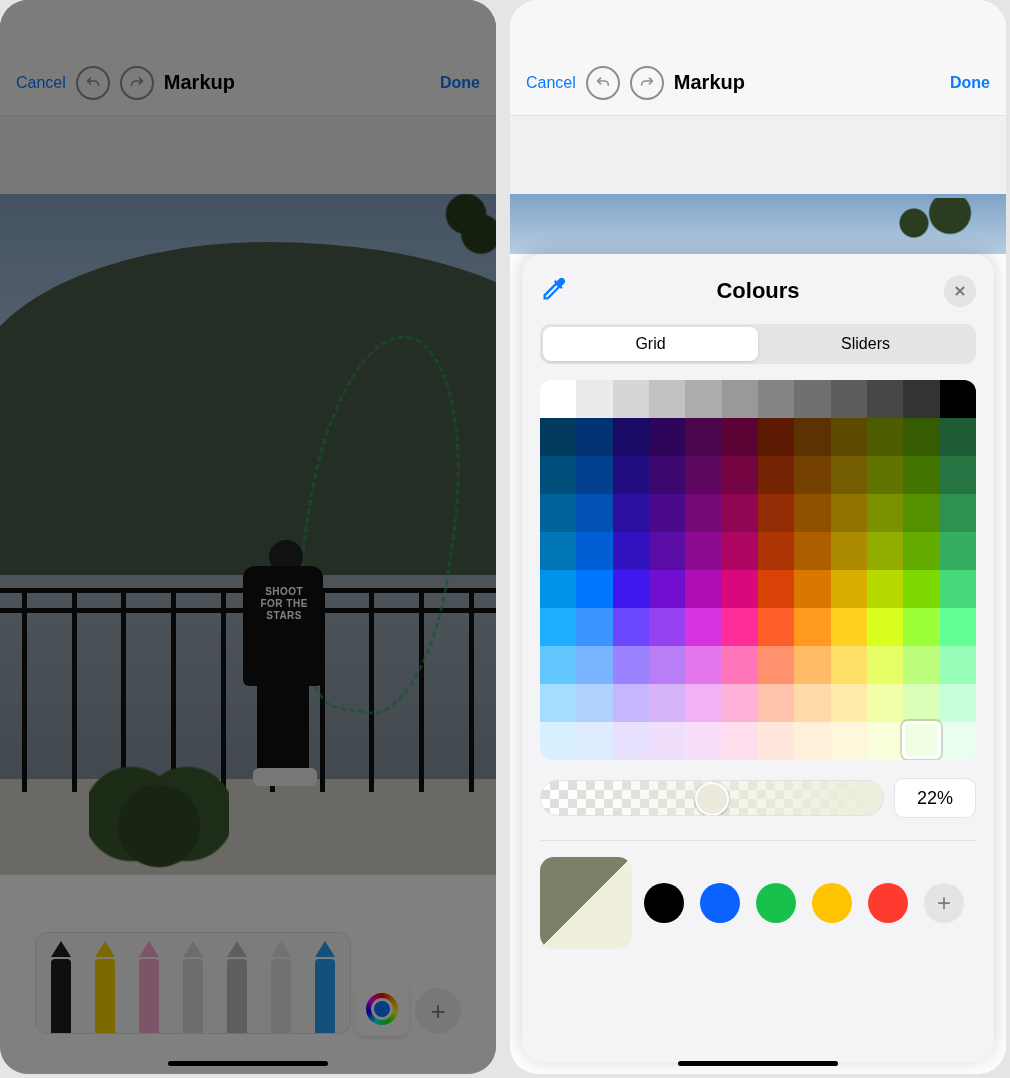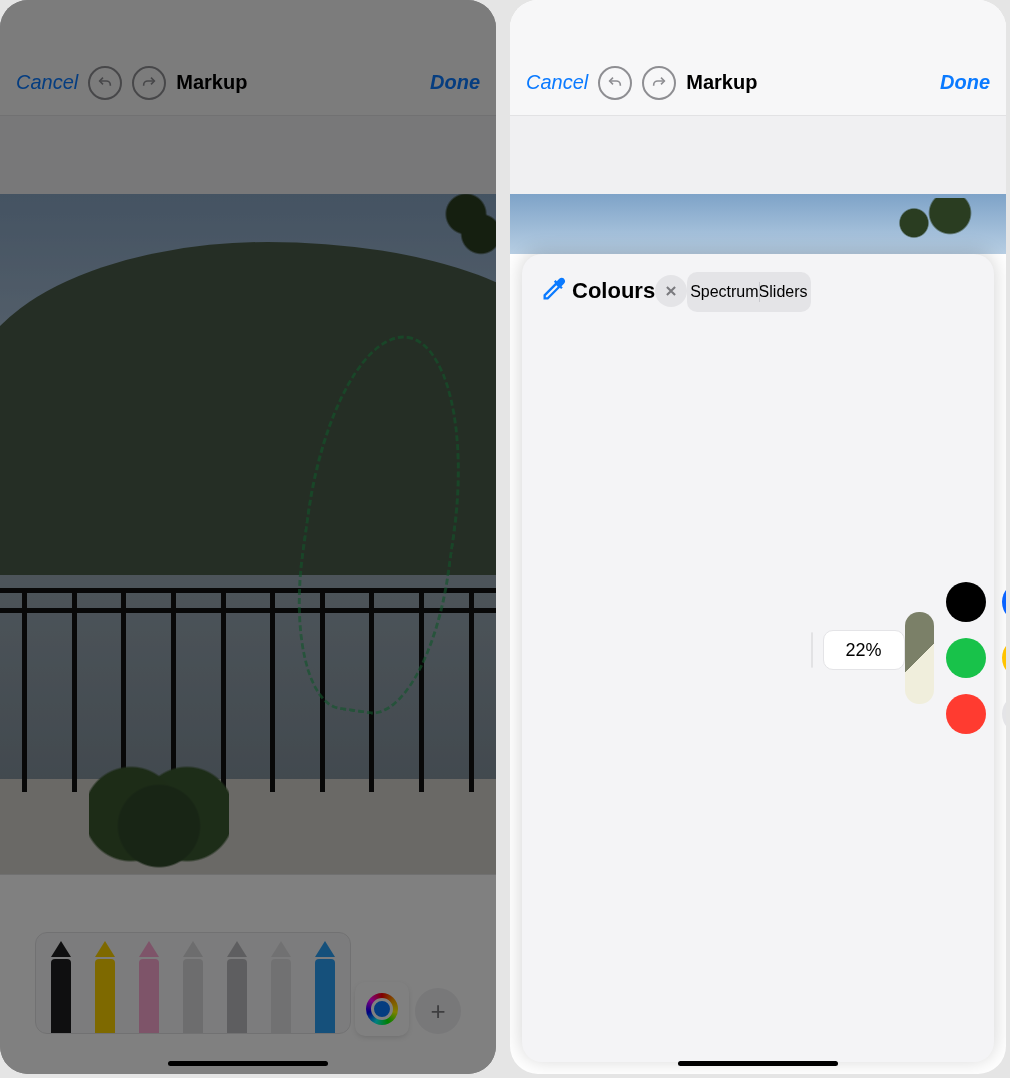--- a/index.html
+++ b/index.html
@@ -3,21 +3,21 @@
 <meta charset="utf-8">
 <style>
   * { box-sizing: border-box; margin: 0; padding: 0; }
   html, body { width: 1010px; height: 1078px; font-family: -apple-system, "Helvetica Neue", Arial, sans-serif; background:#e8e8e8; }
   .wrap { display:flex; gap:14px; padding:0; width:1010px; height:1078px; background:#e5e5e5; }
   .screen { width:496px; height:1074px; border-radius:28px; overflow:hidden; position:relative; background:#fff; }
   .screen.left { filter: brightness(0.5); }
   
   .navbar { height:116px; display:flex; align-items:center; justify-content:space-between; padding:50px 16px 0 16px; background:#f7f7f8; border-bottom:1px solid #e2e2e4; }
   .nav-left { display:flex; align-items:center; gap:10px; }
-  .nav-btn { color:#0a7aff; font-size:20px; background:none; border:none; cursor:pointer;font-style:italic; }
+  .nav-btn { color:#0a7aff; font-size:16px; background:none; border:none; cursor:pointer; }
   .nav-title { font-size:20px; font-weight:600; color:#000; }
   .circ { width:34px; height:34px; border:2px solid #8e8e92; border-radius:50%; display:flex; align-items:center; justify-content:center; color:#8e8e92; font-size:18px; background:none; cursor:pointer; }
   .spacer-bar { height:78px; background:#f0f0f2; }
   
   .photo-canvas { position:relative; height:680px; background:#9ab; overflow:hidden; }
   .sky { position:absolute; inset:0; height:45%; background:linear-gradient(#89a6c4,#c7d7e5); }
   .hill { position:absolute; bottom:38%; left:-6%; width:120%; height:55%; background:#4a5c4a; border-radius:50% 50% 0 0 / 40% 30% 0 0; }
   .water { position:absolute; bottom:0; left:0; right:0; height:44%; background:linear-gradient(#9aa9b4,#7a8893); }
   .floor { position:absolute; bottom:0; left:0; right:0; height:14%; background:#d4d2cc; }
   .rail { position:absolute; bottom:12%; left:0; right:0; height:30%; }
@@ -41,21 +41,21 @@
   .tool { width:42px; height:96px; display:flex; align-items:flex-end; justify-content:center; cursor:pointer; position:relative; }
   .pen-body { width:20px; border-radius:4px 4px 0 0; }
   .color-btn { width:50px; height:50px; background:#fff; border-radius:8px; display:flex; align-items:center; justify-content:center; margin-left:6px; box-shadow:0 0 0 2px #fff, 0 2px 6px rgba(0,0,0,.2); cursor:pointer; }
   .color-ring { width:32px; height:32px; border-radius:50%; background:conic-gradient(red,orange,yellow,lime,cyan,blue,magenta,red); display:flex; align-items:center; justify-content:center; }
   .color-ring-inner { width:22px; height:22px; border-radius:50%; background:#0a7aff; border:3px solid #fff; }
   .plus-btn { width:46px; height:46px; border-radius:50%; background:#f0f0f2; display:flex; align-items:center; justify-content:center; margin-left:8px; color:#7c7c80; font-size:26px; cursor:pointer; }
   .home-ind { position:absolute; bottom:8px; left:50%; transform:translateX(-50%); width:160px; height:5px; background:#000; border-radius:3px; }
   
   .photo-peek { height:60px; background:linear-gradient(#7ea3c8,#b7cee3); position:relative; }
   .photo-peek::after { content:""; position:absolute; right:20px; top:4px; width:120px; height:50px; background:radial-gradient(circle at 70% 30%, #2a3d21 22%, transparent 24%), radial-gradient(circle at 40% 50%, #2a3d21 18%, transparent 20%); }
-  .sheet { position:absolute; left:12px; right:12px; top:254px; bottom:12px; background:#f4f4f6; border-radius:20px; padding:18px; display:flex; box-shadow:0 -2px 20px rgba(0,0,0,.18); }
+  .sheet { position:absolute; left:12px; right:12px; top:254px; bottom:12px; background:#f4f4f6; border-radius:20px; padding:18px; display:flex; flex-direction:column; box-shadow:0 -2px 20px rgba(0,0,0,.18); }
   .sheet-head { display:flex; align-items:center; justify-content:space-between; height:38px; margin-bottom:14px; }
   .sheet-title { font-size:22px; font-weight:600; }
   .eyedrop { width:32px; height:32px; color:#0a7aff; }
   .close-chip { width:32px; height:32px; border-radius:50%; background:#e4e4e7; color:#7a7a7e; font-size:18px; display:flex; align-items:center; justify-content:center; cursor:pointer; }
   .segmented { display:flex; background:#e4e4e7; border-radius:10px; padding:3px; height:40px; margin-bottom:16px; }
   .seg { flex:1; display:flex; align-items:center; justify-content:center; font-size:16px; color:#000; border-radius:8px; cursor:pointer; position:relative; }
   .seg.active { background:#fff; font-weight:500; box-shadow:0 1px 3px rgba(0,0,0,.12); }
   .seg + .seg::before { content:""; position:absolute; left:0; top:20%; bottom:20%; width:1px; background:#c9c9ce; }
   .seg.active + .seg::before, .seg:has(+ .seg.active)::before { display:none; }
   
@@ -118,20 +118,31 @@
             <span></span>
             <span></span>
             <span></span>
             <span></span>
             <span></span>
             <span></span>
           </div>
       </div>
       <div class="branch"></div>
       <div class="lasso-mark"></div>
+      <div class="person">
+        <div class="head"></div>
+        <div class="body"></div>
+        <div class="tshirt">
+          <div>SHOOT</div>
+          <div>FOR THE</div>
+          <div>STARS</div>
+        </div>
+        <div class="legs"></div>
+        <div class="shoe"></div>
+      </div>
       <div class="plant"></div>
     </div>
     <div class="toolbar">
       <div class="tools" id="toolbar-tools">
           <div class="tool">
             <div style="width: 0px; height: 0px; border-left: 10px solid transparent; border-right: 10px solid transparent; border-bottom: 16px solid rgb(29, 29, 31); position: absolute; top: 4px;"></div>
             <div class="pen-body" style="height: 74px; background: rgb(29, 29, 31);"></div>
           </div>
           <div class="tool">
             <div style="width: 0px; height: 0px; border-left: 10px solid transparent; border-right: 10px solid transparent; border-bottom: 16px solid rgb(252, 210, 0); position: absolute; top: 4px;"></div>
@@ -202,21 +213,21 @@
         </span>
         <span class="sheet-title">Colours</span>
         <span class="close-chip">
           <svg width="14" height="14" viewBox="0 0 24 24" stroke="currentColor" stroke-width="3.5" fill="none">
               <path d="M5 5l14 14M19 5L5 19"></path>
             </svg>
         </span>
       </div>
 
       <div class="segmented" id="seg-tabs">
-          <div class="seg">Spectrum</div>
+          <div class="seg active">Grid</div>
           <div class="seg">Sliders</div>
         </div>
 
       <div class="grid" id="colour-grid">
           <div class="grow">
             <div class="cell" style="background: rgb(255, 255, 255);"></div>
             <div class="cell" style="background: rgb(235, 235, 235);"></div>
             <div class="cell" style="background: rgb(214, 214, 214);"></div>
             <div class="cell" style="background: rgb(194, 194, 194);"></div>
             <div class="cell" style="background: rgb(173, 173, 173);"></div>

